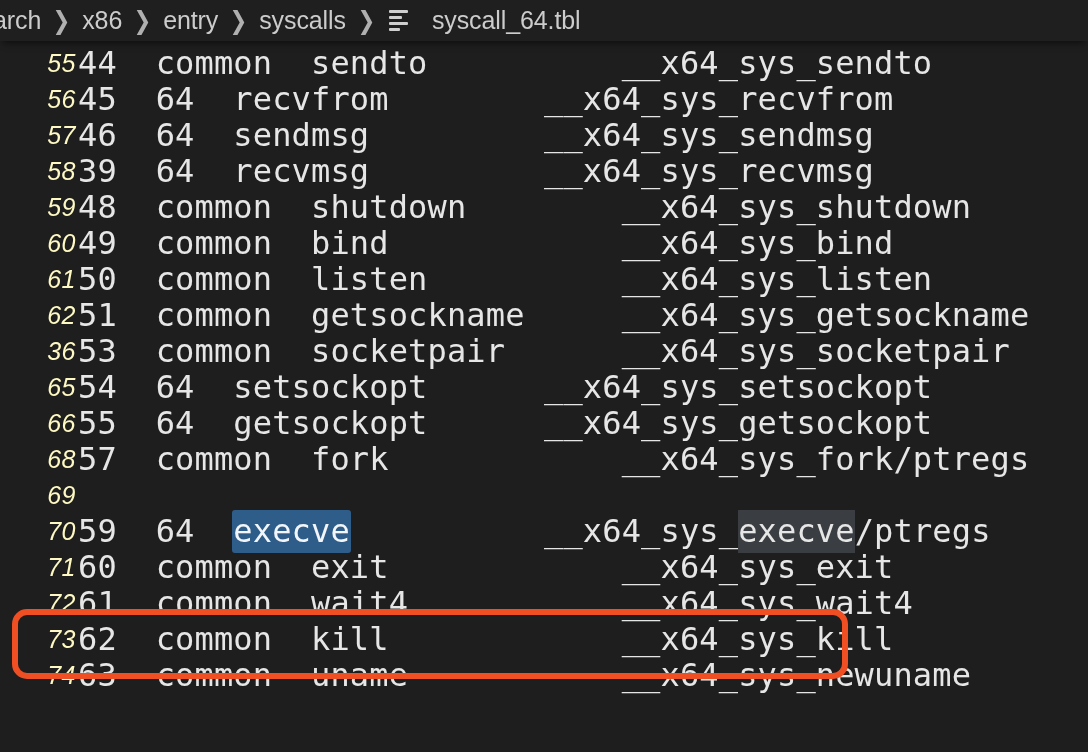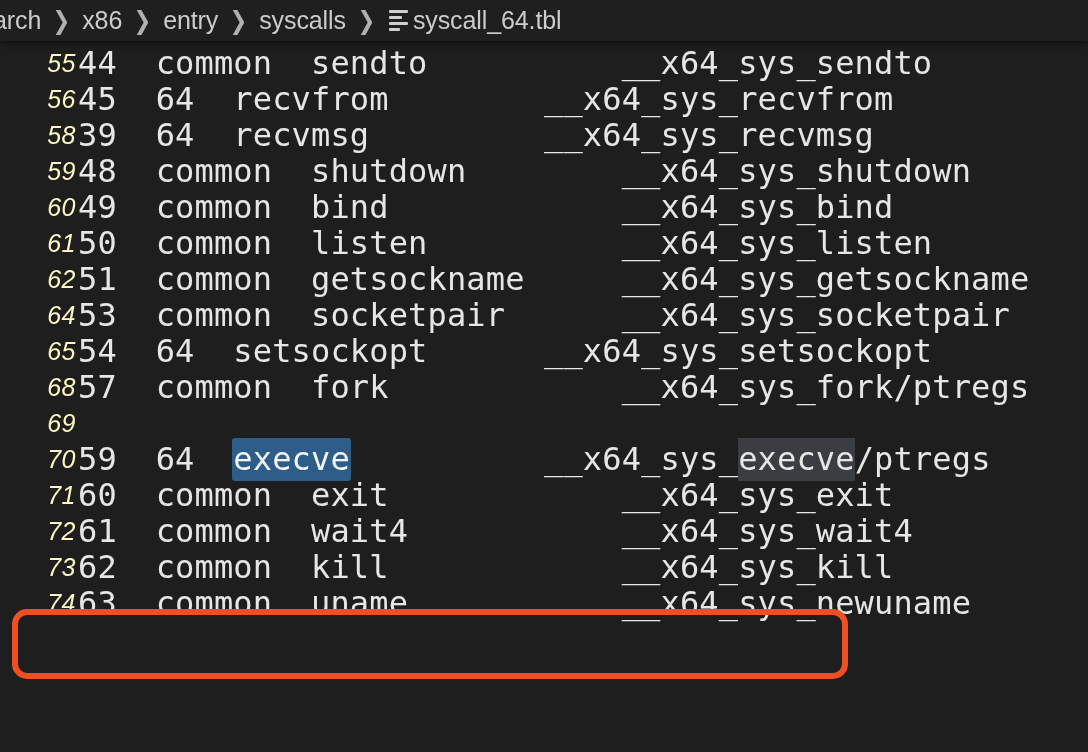--- a/index.html
+++ b/index.html
@@ -45,21 +45,21 @@
     font-size: 25px;
     color: #b0b0b0;
     padding: 0 9px;
     font-weight: 300;
     transform: scaleX(0.85);
     display: inline-block;
   }
   .crumb-file {
     display: flex;
     align-items: center;
-    gap: 4px;
+    gap: 23px;
     padding-left: 3px;
     justify-content: space-between;
   }
   .file-icon {
     display: inline-flex;
     flex-direction: column;
     justify-content: center;
     gap: 3px;
     width: 19px;
   }
@@ -164,27 +164,29 @@
         <span class="crumb">syscall_64.tbl</span>
       </span>
     </div>
 </div>
 
 <div id="editor">
   <div id="code-surface">
       <div class="code-line"><span class="ln">54</span><span class="code"></span></div>
       <div class="code-line"><span class="ln">55</span><span class="code"><span class="tok">44  common  sendto          __x64_sys_sendto</span></span></div>
       <div class="code-line"><span class="ln">56</span><span class="code"><span class="tok">45  64  recvfrom        __x64_sys_recvfrom</span></span></div>
+      <div class="code-line"><span class="ln">57</span><span class="code"><span class="tok">46  64  sendmsg         __x64_sys_sendmsg</span></span></div>
       <div class="code-line"><span class="ln">58</span><span class="code"><span class="tok">39  64  recvmsg         __x64_sys_recvmsg</span></span></div>
       <div class="code-line"><span class="ln">59</span><span class="code"><span class="tok">48  common  shutdown        __x64_sys_shutdown</span></span></div>
       <div class="code-line"><span class="ln">60</span><span class="code"><span class="tok">49  common  bind            __x64_sys_bind</span></span></div>
       <div class="code-line"><span class="ln">61</span><span class="code"><span class="tok">50  common  listen          __x64_sys_listen</span></span></div>
       <div class="code-line"><span class="ln">62</span><span class="code"><span class="tok">51  common  getsockname     __x64_sys_getsockname</span></span></div>
-      <div class="code-line"><span class="ln">64</span><span class="code"><span class="tok">53  common  socketpair      __x64_sys_socketpair</span></span></div>
+      <div class="code-line"><span class="ln">36</span><span class="code"><span class="tok">53  common  socketpair      __x64_sys_socketpair</span></span></div>
       <div class="code-line"><span class="ln">65</span><span class="code"><span class="tok">54  64  setsockopt      __x64_sys_setsockopt</span></span></div>
+      <div class="code-line"><span class="ln">66</span><span class="code"><span class="tok">55  64  getsockopt      __x64_sys_getsockopt</span></span></div>
       <div class="code-line"><span class="ln">68</span><span class="code"><span class="tok">57  common  fork            __x64_sys_fork/ptregs</span></span></div>
       <div class="code-line"><span class="ln">69</span></div>
       <div class="code-line"><span class="ln">70</span><span class="code"><span class="tok">59  64  </span><span class="tok sel">execve</span><span class="tok">          __x64_sys_</span><span class="tok occ">execve</span><span class="tok">/ptregs</span></span></div>
       <div class="code-line"><span class="ln">71</span><span class="code"><span class="tok">60  common  exit            __x64_sys_exit</span></span></div>
       <div class="code-line"><span class="ln">72</span><span class="code"><span class="tok">61  common  wait4           __x64_sys_wait4</span></span></div>
       <div class="code-line"><span class="ln">73</span><span class="code"><span class="tok">62  common  kill            __x64_sys_kill</span></span></div>
       <div class="code-line"><span class="ln">74</span><span class="code"><span class="tok">63  common  uname           __x64_sys_newuname</span></span></div>
     </div>
   <div id="annotation-box"></div>
 </div>

